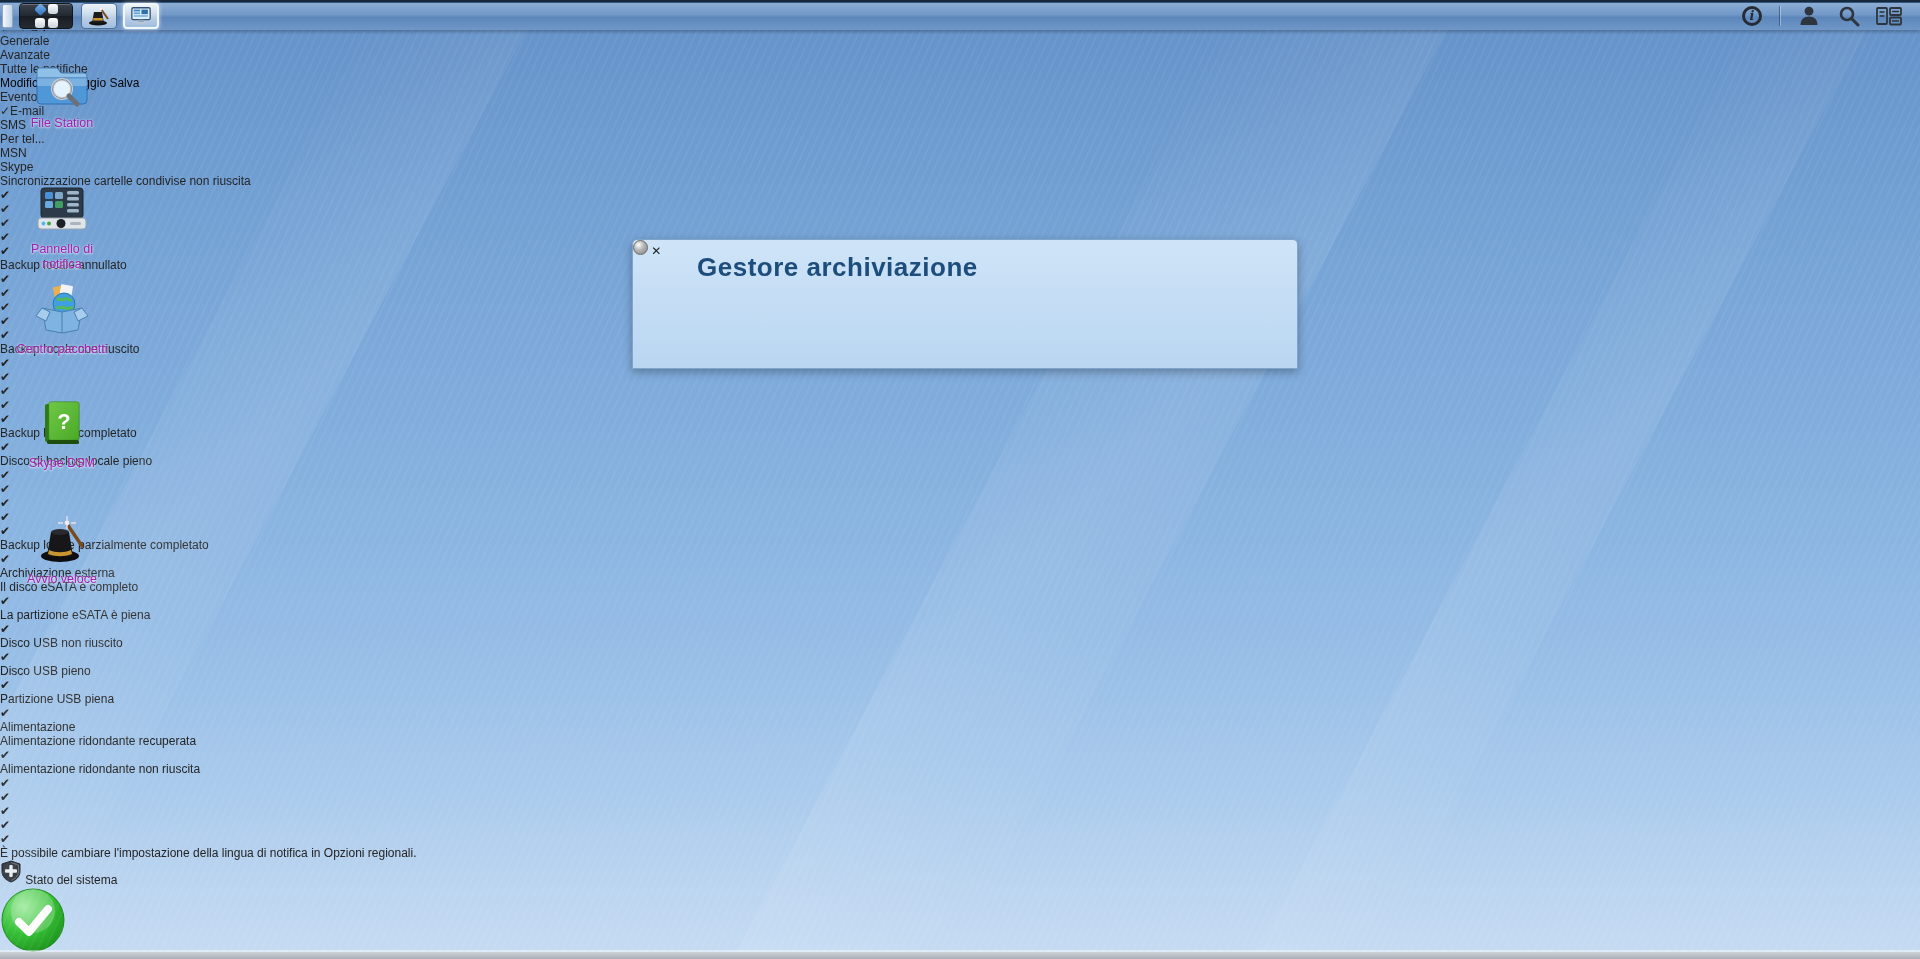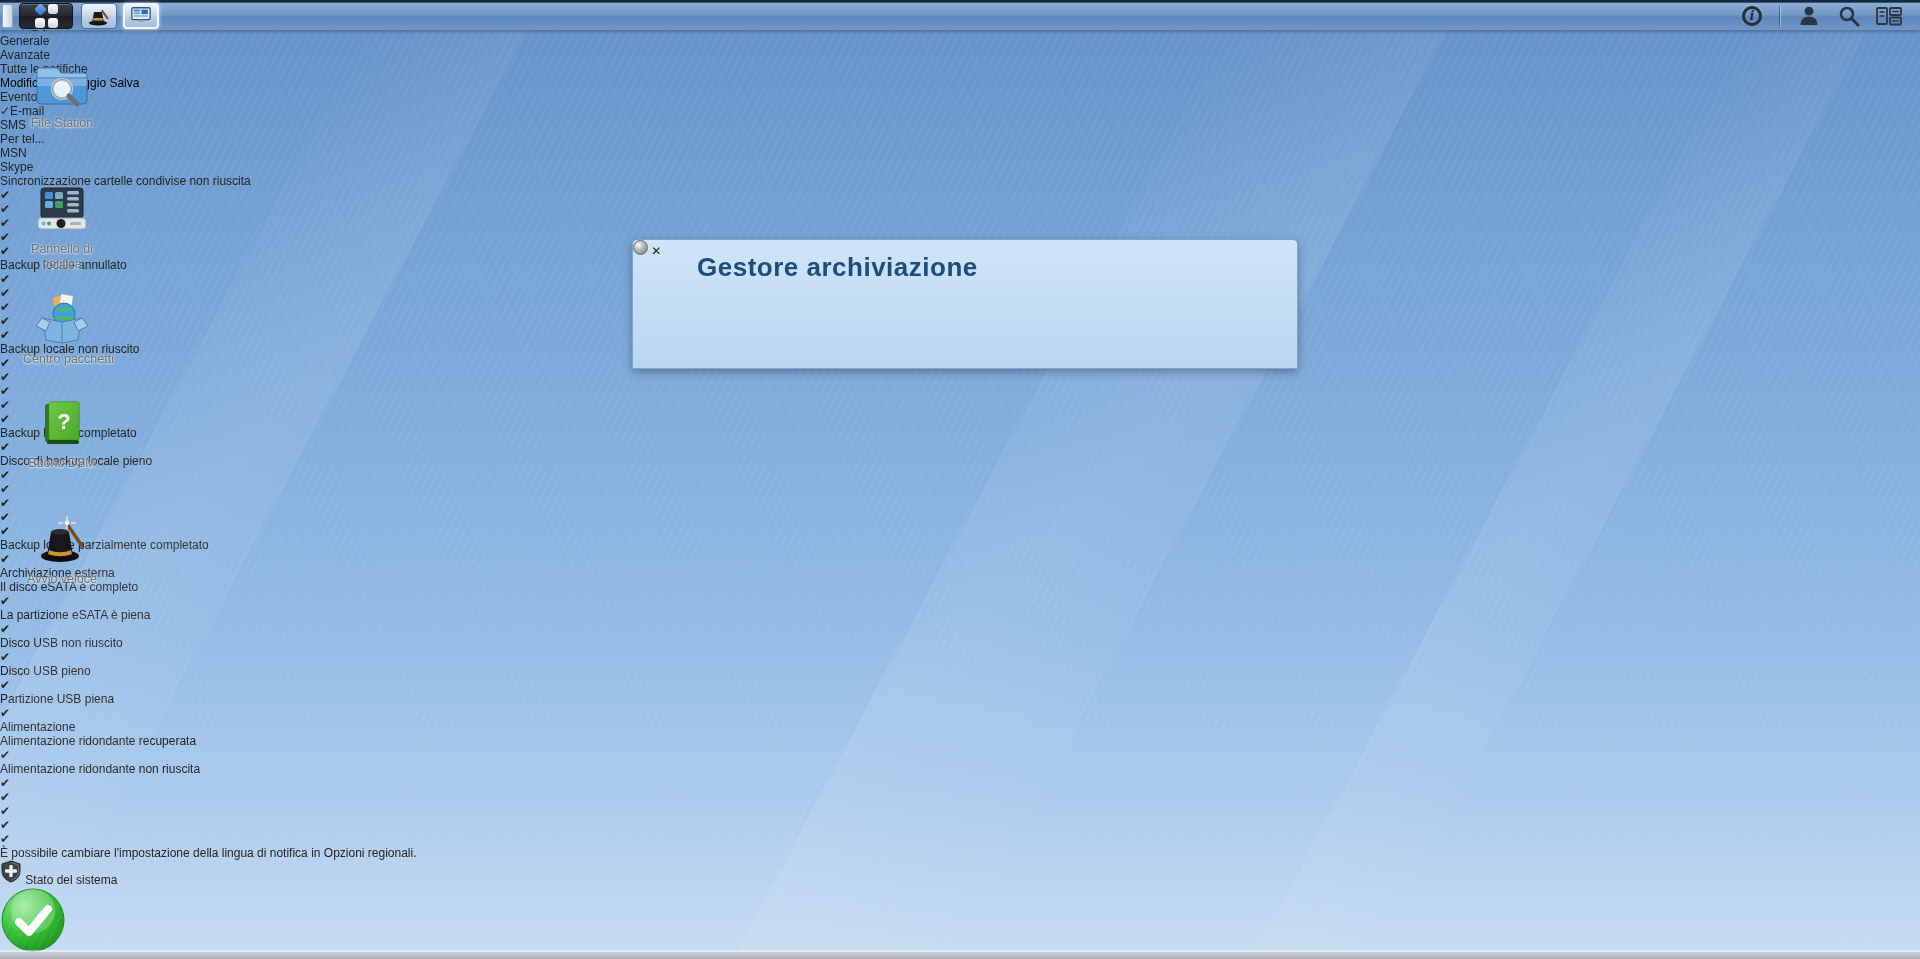--- a/index.html
+++ b/index.html
@@ -31,21 +31,21 @@
   .tb-btn.active{border:2px solid #f2f7fc;box-shadow:0 0 4px rgba(255,255,255,.7);}
   .tb-right{padding-right:14px;}
   .tb-ico{width:34px;height:26px;display:flex;align-items:center;justify-content:center;margin-left:6px;}
   .tb-divider{width:1px;height:20px;margin:0 6px 0 10px;background:rgba(20,40,60,.45);box-shadow:1px 0 0 rgba(255,255,255,.35);}
   .info-circ{width:20px;height:20px;border-radius:50%;border:3px solid #262c35;color:#262c35;
     font-family:"DejaVu Serif",serif;font-style:italic;font-weight:bold;font-size:13px;line-height:14px;text-align:center;}
 
   
   .dicon{position:absolute;left:10px;width:104px;text-align:center;cursor:pointer;}
   .dicon .ic{display:block;margin:0 auto 6px;}
-  .dicon .lbl{color:#737373;text-shadow:0 1px 2px rgba(255,255,255,.75),0 0 3px rgba(255,255,255,.6);font-size:12.5px;line-height:15px;}
+  .dicon .lbl{color:#a21caf;text-shadow:0 1px 2px rgba(255,255,255,.75),0 0 3px rgba(255,255,255,.6);font-size:12.5px;line-height:15px;}
 
   
   #bgwin{position:absolute;left:632px;top:239px;width:666px;height:130px;z-index:5;border-radius:5px 5px 0 0;
     background:linear-gradient(#cfe4f8,#b9d6f1);border:1px solid #7fa5cc;box-shadow:0 3px 10px rgba(0,0,0,.3);}
   #bgwin .bw-title{position:absolute;left:64px;top:12px;font-size:26px;font-weight:bold;color:#1d4d7c;letter-spacing:.5px;}
   .orb{width:15px;height:15px;border-radius:50%;display:inline-block;}
   .orb-min{background:radial-gradient(circle at 35% 30%,#ffffff,#b9b9b9 40%,#7e7e7e);border:1px solid #6a6a6a;}
   .orb-close{background:radial-gradient(circle at 35% 30%,#f husk;}
   .orb-close{background:radial-gradient(circle at 35% 30%,#f5a09a,#dd4f43 45%,#b7271c);border:1px solid #8e1d14;color:#fff;
     font-size:9px;font-weight:bold;line-height:13px;text-align:center;}
@@ -218,21 +218,21 @@
       <rect x="33" y="27" width="12" height="3.4" rx="1.5" fill="#9fb6c8"></rect>
     <rect x="4" y="36" width="48" height="11" rx="3" fill="#dfe5ea" stroke="#9aa5ae"></rect>
     <circle cx="9.5" cy="41.5" r="2" fill="#58b7e8"></circle>
       <circle cx="15" cy="41.5" r="2" fill="#49a543"></circle>
     <circle cx="27" cy="41.5" r="4.5" fill="#1d2127"></circle>
     <rect x="36" y="40" width="11" height="3" rx="1.5" fill="#aab4bd"></rect>
   </svg>
   <div class="lbl">Pannello di notifica</div>
 </div>
 
-<div class="dicon" style="top:292px;text-align:right;">
+<div class="dicon" style="top:282px;">
   <svg class="ic" width="56" height="54" viewBox="0 0 56 54">
     <rect x="20" y="4" width="12" height="14" rx="1" fill="#e8b04f" transform="rotate(-12 26 11)"></rect>
     <rect x="26" y="3" width="12" height="14" rx="1" fill="#f0f3f6" transform="rotate(10 32 10)"></rect>
     <circle cx="30" cy="22" r="11" fill="#3f9fe0" stroke="#2a77ad"></circle>
     <path d="M23 18 c3-2 6 1 8-1 s4 2 7 1 M22 25 c4 2 7-1 9 1 s5-1 8 0" stroke="#57b85a" stroke-width="3" fill="none"></path>
     <path d="M8 26 L28 30 L48 26 L44 48 L28 51 L12 48 Z" fill="#7fb3e0" stroke="#4a7fb0"></path>
     <path d="M8 26 L2 34 L12 39 L16 30 Z" fill="#a8cdec" stroke="#4a7fb0"></path>
     <path d="M48 26 L54 34 L44 39 L40 30 Z" fill="#a8cdec" stroke="#4a7fb0"></path>
     <path d="M28 30 L28 51" stroke="#4a7fb0"></path>
   </svg>
@@ -246,21 +246,21 @@
     <rect x="13" y="4" width="30" height="38" rx="2" fill="url(#gb)" opacity=".5"></rect>
     <defs>
         <linearGradient id="gb" x1="0" y1="0" x2="1" y2="1">
       <stop offset="0" stop-color="#8ad95e"></stop>
           <stop offset="1" stop-color="#3f9f22"></stop>
         </linearGradient>
       </defs>
     <rect x="11" y="42" width="32" height="4" rx="1.5" fill="#1d4e0e"></rect>
     <text x="28" y="31" text-anchor="middle" font-size="22" font-weight="bold" fill="#fff" font-family="sans-serif">?</text>
   </svg>
-  <div class="lbl">Buono DSM</div>
+  <div class="lbl">Skype DSM</div>
 </div>
 
 <div class="dicon" style="top:512px;">
   <svg class="ic" width="56" height="54" viewBox="0 0 56 54">
     <ellipse cx="26" cy="44" rx="19" ry="6" fill="#0e0e10"></ellipse>
     <path d="M13 44 L17 20 h18 L39 44 Z" fill="#17171a"></path>
     <path d="M15 38 c7 3 15 3 22 0 l1 4 c-8 3-16 3-24 0 Z" fill="#c8952f"></path>
     <ellipse cx="26" cy="20" rx="9" ry="3" fill="#2a2a2e"></ellipse>
     <line x1="33" y1="12" x2="48" y2="34" stroke="#7a4a1f" stroke-width="3.4" stroke-linecap="round"></line>
     <circle cx="33" cy="11" r="2.4" fill="#f2ecf0"></circle>

